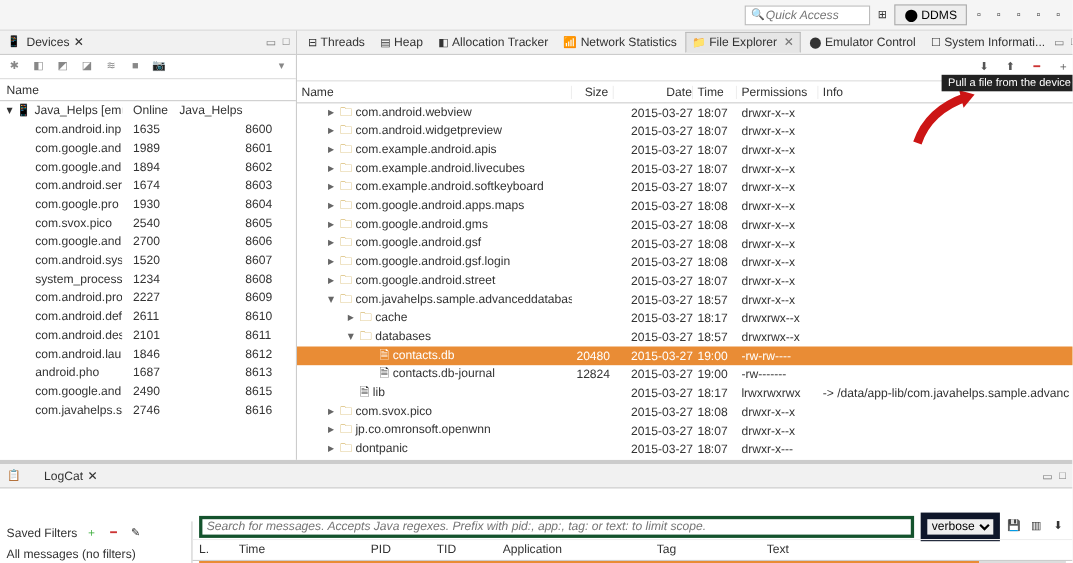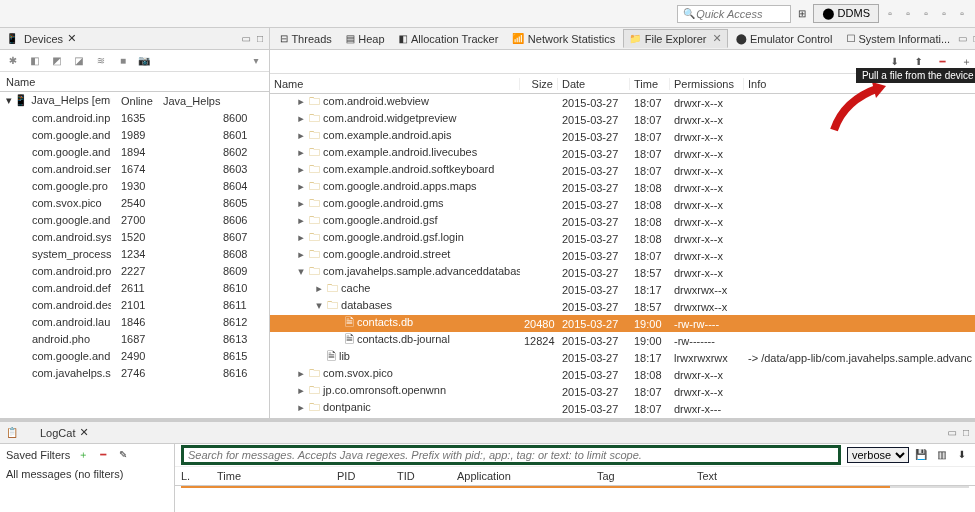--- a/index.html
+++ b/index.html
@@ -31,40 +31,40 @@
 .tab.active { background: #e6e6e6; border-color: #bbb; border-bottom: 1px solid #e6e6e6; }
 .tab .tic { font-size: 10px; }
 .tab .x { margin-left: 3px; color: #777; }
 .fe-toolbar { height: 24px; border-bottom: 1px solid #ddd; display: flex; align-items: center; justify-content: flex-end; padding: 0 10px; gap: 10px; color: #555; position: relative; }
 .tooltip { position: absolute; right: 4px; top: 18px; background: #222; color: #fff; padding: 2px 6px; font-size: 10px; z-index: 5; }
 .arrow { position: absolute; right: 90px; top: 30px; width: 70px; height: 60px; z-index: 4; pointer-events: none; }
 .fe-header { height: 20px; border-bottom: 1px solid #ccc; display: flex; align-items: center; }
 .fe-header .col { border-right: 1px solid #eee; padding-left: 4px; }
 .col-name { width: 250px; }
 .col-size { width: 38px; text-align: right; padding-right: 4px; }
-.col-date { width: 72px; }
+.col-date { width: 72px; text-align: right; }
 .col-time { width: 40px; }
 .col-perm { width: 74px; }
 .col-info { flex: 1; }
 .fe-body { flex: 1; overflow: hidden; position: relative; }
 .fe-row { height: 17px; display: flex; align-items: center; }
 .fe-row .col { padding-left: 4px; overflow: hidden; white-space: nowrap; }
 .fe-row.selected { background: #e98c35; color: #fff; }
 .trig { display: inline-block; width: 10px; text-align: center; color: #666; }
 .fold { color: #c9a03b; }
 .bottom { height: 94px; border-top: 4px solid #ccc; background: #fff; display: flex; flex-direction: column; }
 .logcat-tab { height: 22px; background: #f1f1f1; border-bottom: 1px solid #ccc; display: flex; align-items: center; padding: 0 6px; }
-.logcat-body { flex: 1; display: flex; }
+.logcat-body { flex: 1; display: flex; align-items: flex-end; }
 .filters { width: 175px; border-right: 1px solid #ccc; display: flex; flex-direction: column; }
 .filters-hdr { height: 22px; display: flex; align-items: center; padding: 0 6px; gap: 6px; }
 .filters-list { flex: 1; padding: 2px 6px; }
 .log-main { flex: 1; display: flex; flex-direction: column; }
 .log-search { height: 22px; display: flex; align-items: center; padding: 0 6px; gap: 6px; }
 .log-search input { flex: 1; border: 3px solid #14532d; padding: 1px 4px; font-style: italic; color: #aaa; }
-.log-search select { border: 1px solid #0f172a; }
+.log-search select { border: 6px solid #0f172a; }
 .log-header { height: 20px; border-bottom: 1px solid #ccc; border-top: 1px solid #eee; display: flex; align-items: center; padding: 0 6px; gap: 20px; }
 .log-progress { height: 2px; background: linear-gradient(to right, #e98c35 90%, #ddd 90%); margin: 0 6px; }
 .minmax { color: #777; font-size: 10px; }
 </style>
 </head>
 <body>
 
 <div class="topbar">
   <div class="search-box">
     <span class="ic">🔍</span>

